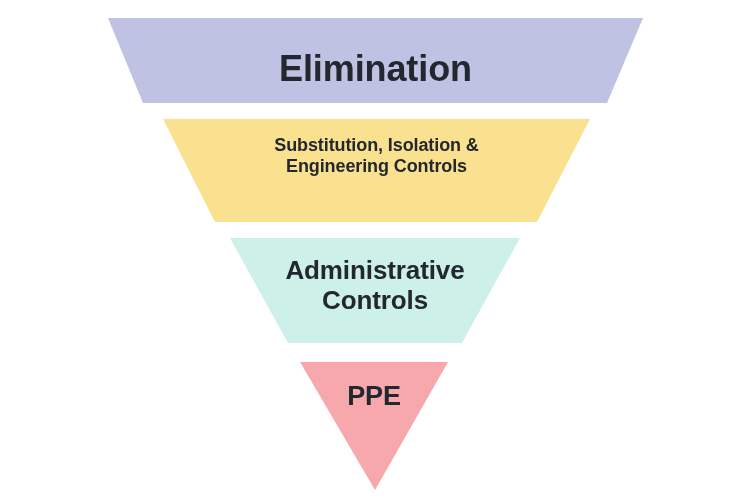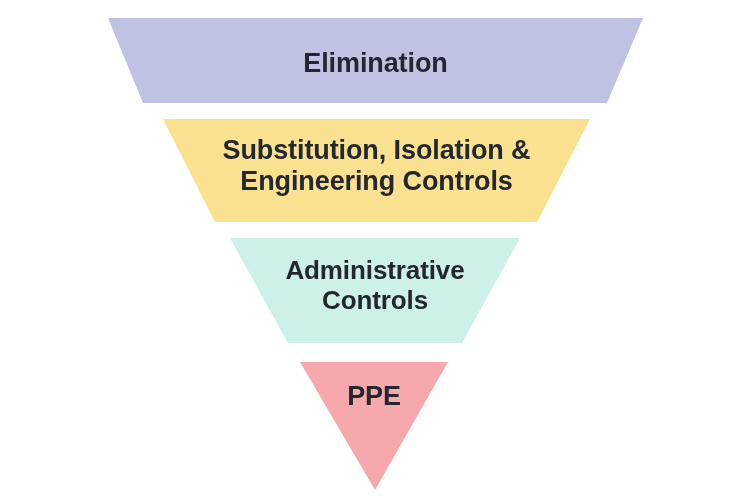--- a/index.html
+++ b/index.html
@@ -37,28 +37,28 @@
     line-height: 1.16;
     letter-spacing: -0.1px;
     white-space: pre-line;
     user-select: none;
   }
   
   .label-1 {
     left: 108px;
     top: 48px;
     width: 535px;
-    font-size: 27px;
+    font-size: 36px;
   }
   
   .label-2 {
     left: 163px;
     top: 135px;
     width: 427px;
-    font-size: 27px;
+    font-size: 18px;
   }
   
   .label-3 {
     left: 230px;
     top: 255px;
     width: 290px;
     font-size: 26px;
   }
   
   .label-4 {

